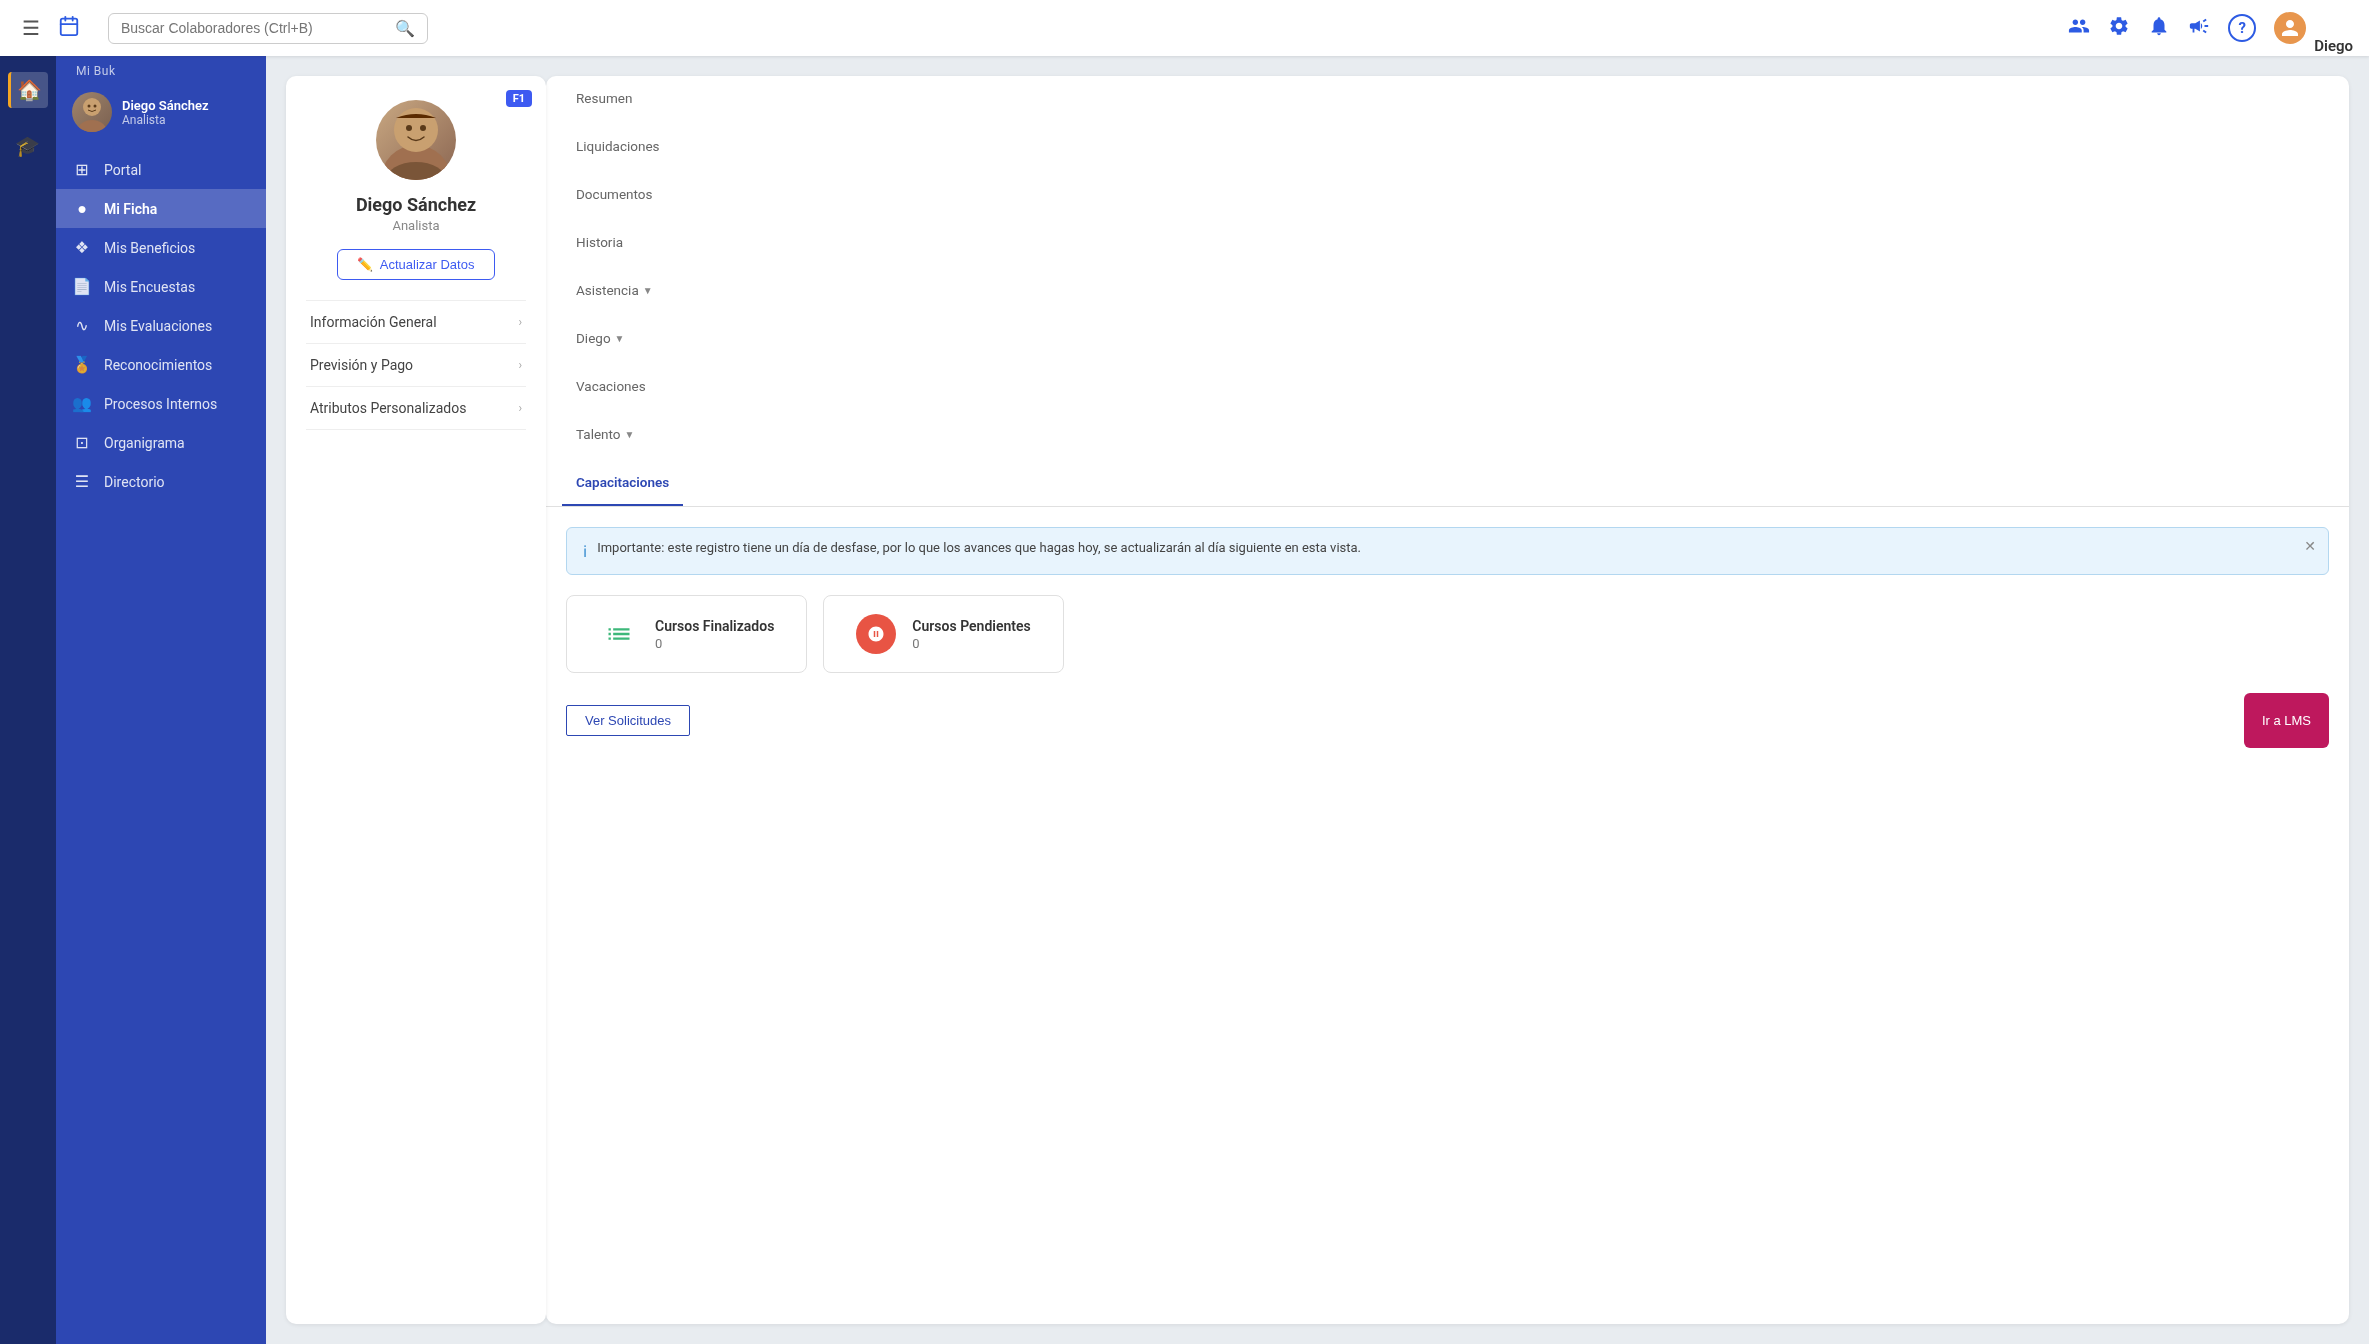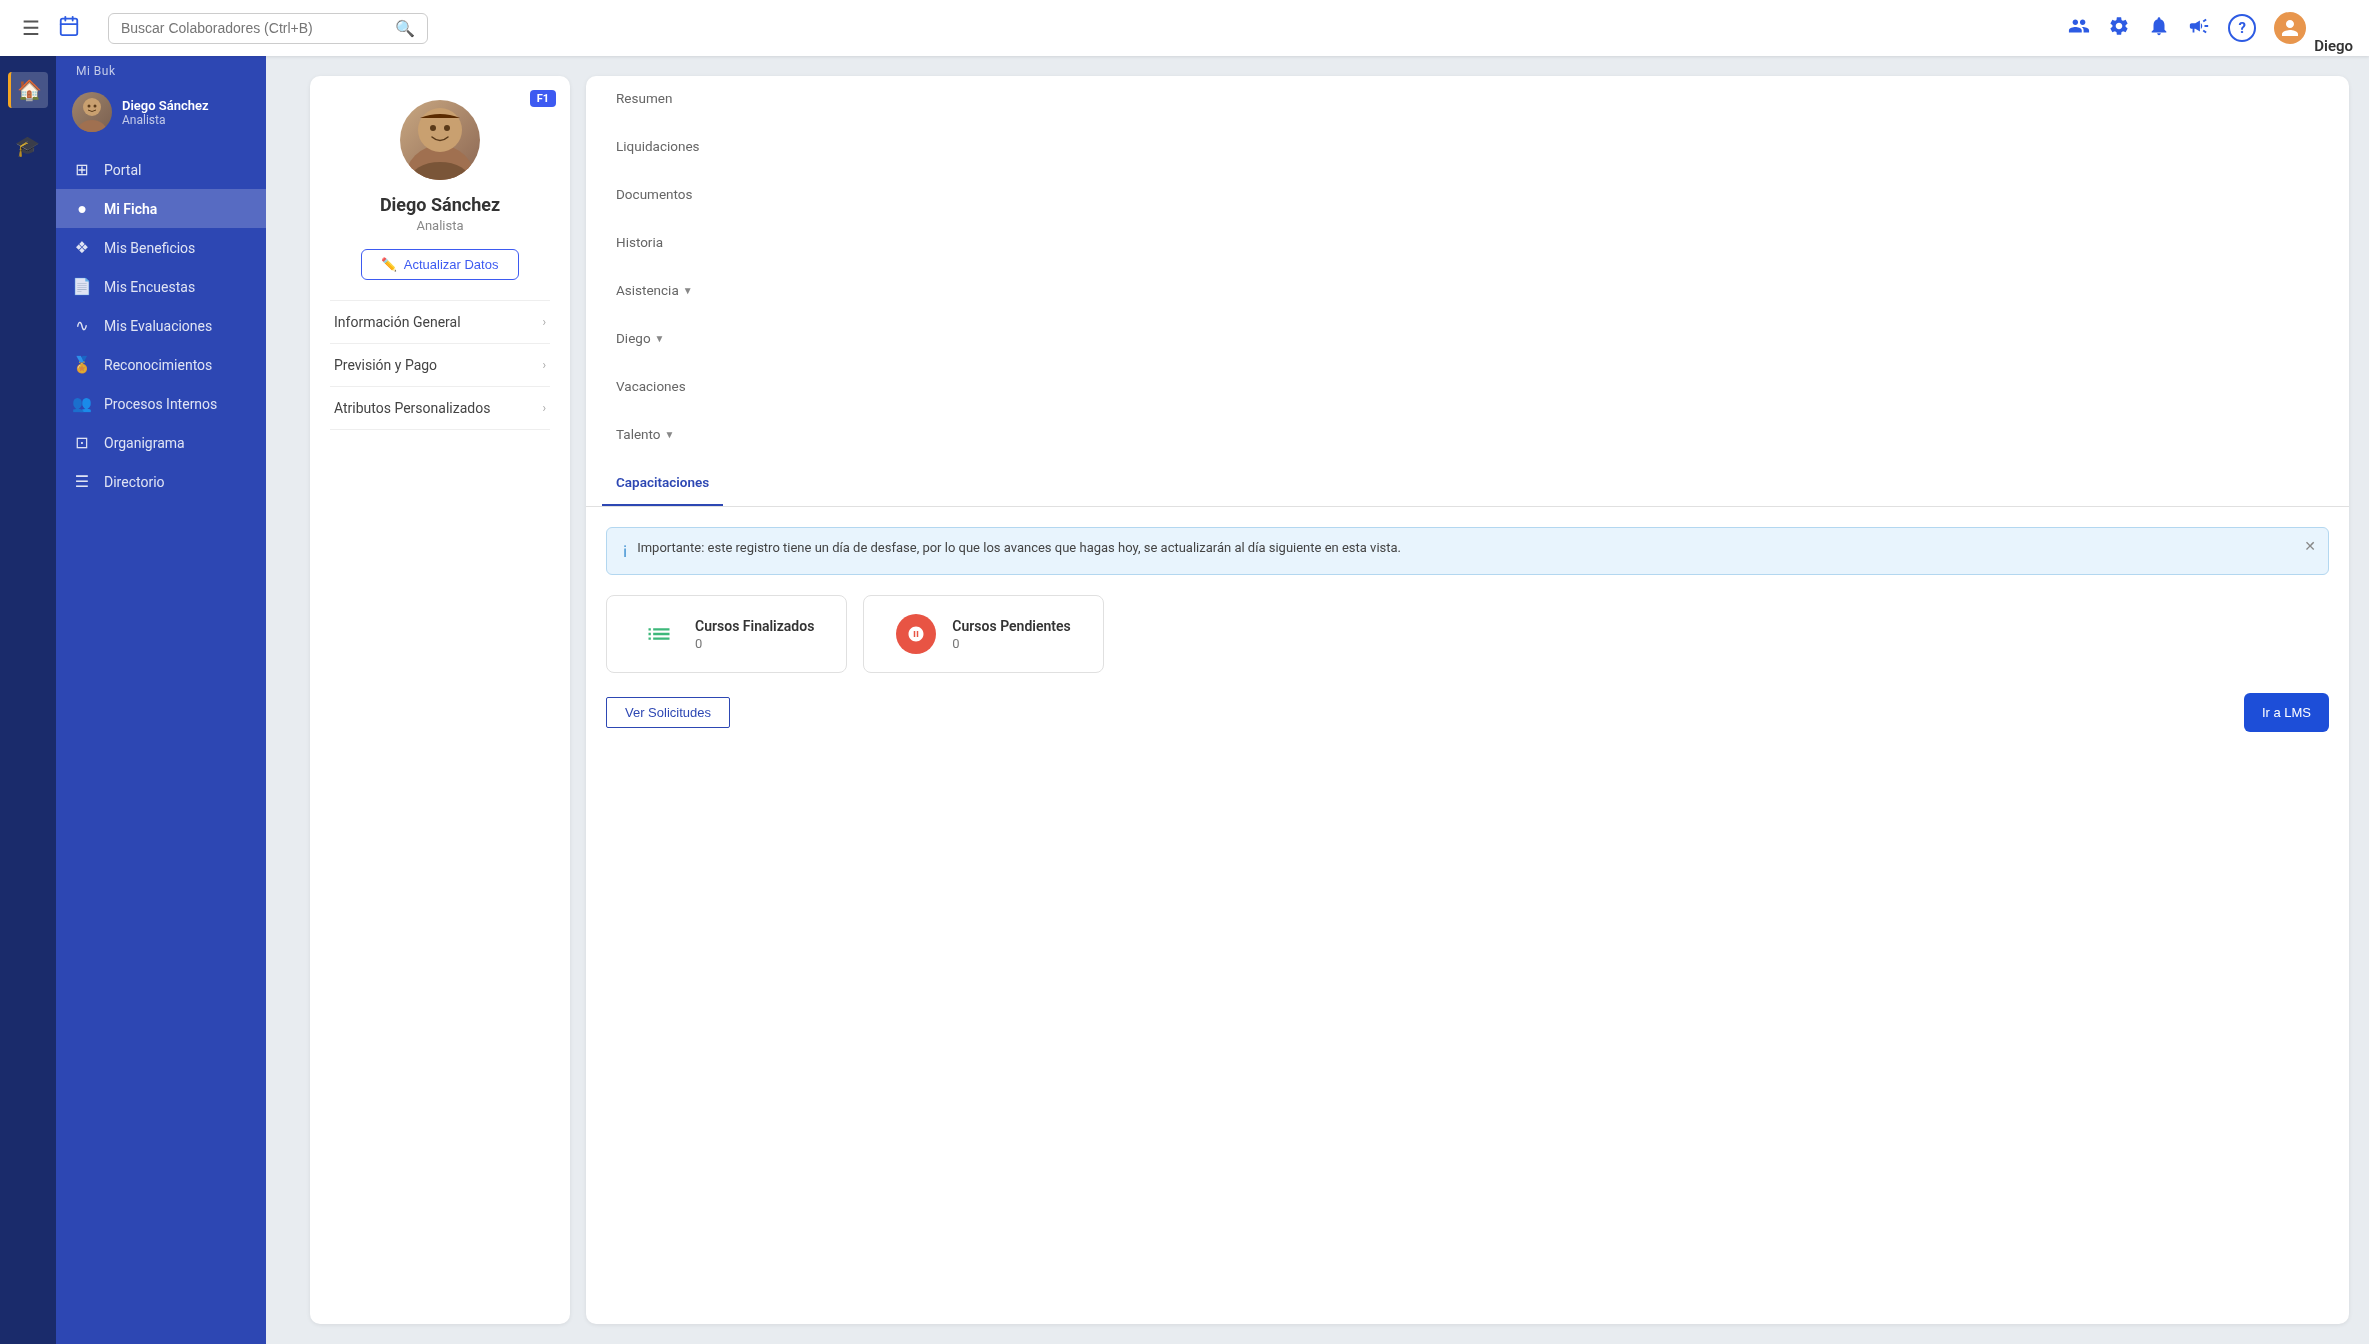--- a/index.html
+++ b/index.html
@@ -216,23 +216,21 @@
       width: 20px;
       text-align: center;
       flex-shrink: 0;
     }
 
     
     .content-area {
       flex: 1;
       padding: 20px;
       display: flex;
-      gap: 16px;
       overflow: auto;
-      margin-left: 24px;
     }
 
     
     .profile-card {
       background: #fff;
       border-radius: 10px;
       width: 260px;
       flex-shrink: 0;
       padding: 24px 20px;
       box-shadow: 0 1px 4px rgba(0,0,0,0.08);
@@ -431,25 +429,25 @@
     .btn-solicitudes {
       border: 1.5px solid #2d47b3;
       background: #fff;
       color: #2d47b3;
       border-radius: 2px;
       padding: 7px 18px;
       font-size: 13px;
       cursor: pointer;
     }
     .btn-lms {
-      background: #1d4ed8;
+      background: #be185d;
       color: #fff;
       border: none;
       border-radius: 6px;
-      padding: 12px 18px;
+      padding: 20px 18px;
       font-size: 13px;
       cursor: pointer;
     }
 
     
     .empty-state {
       border: 1px solid #e0e0e0;
       border-radius: 6px;
       padding: 16px 20px;
       color: #888;

